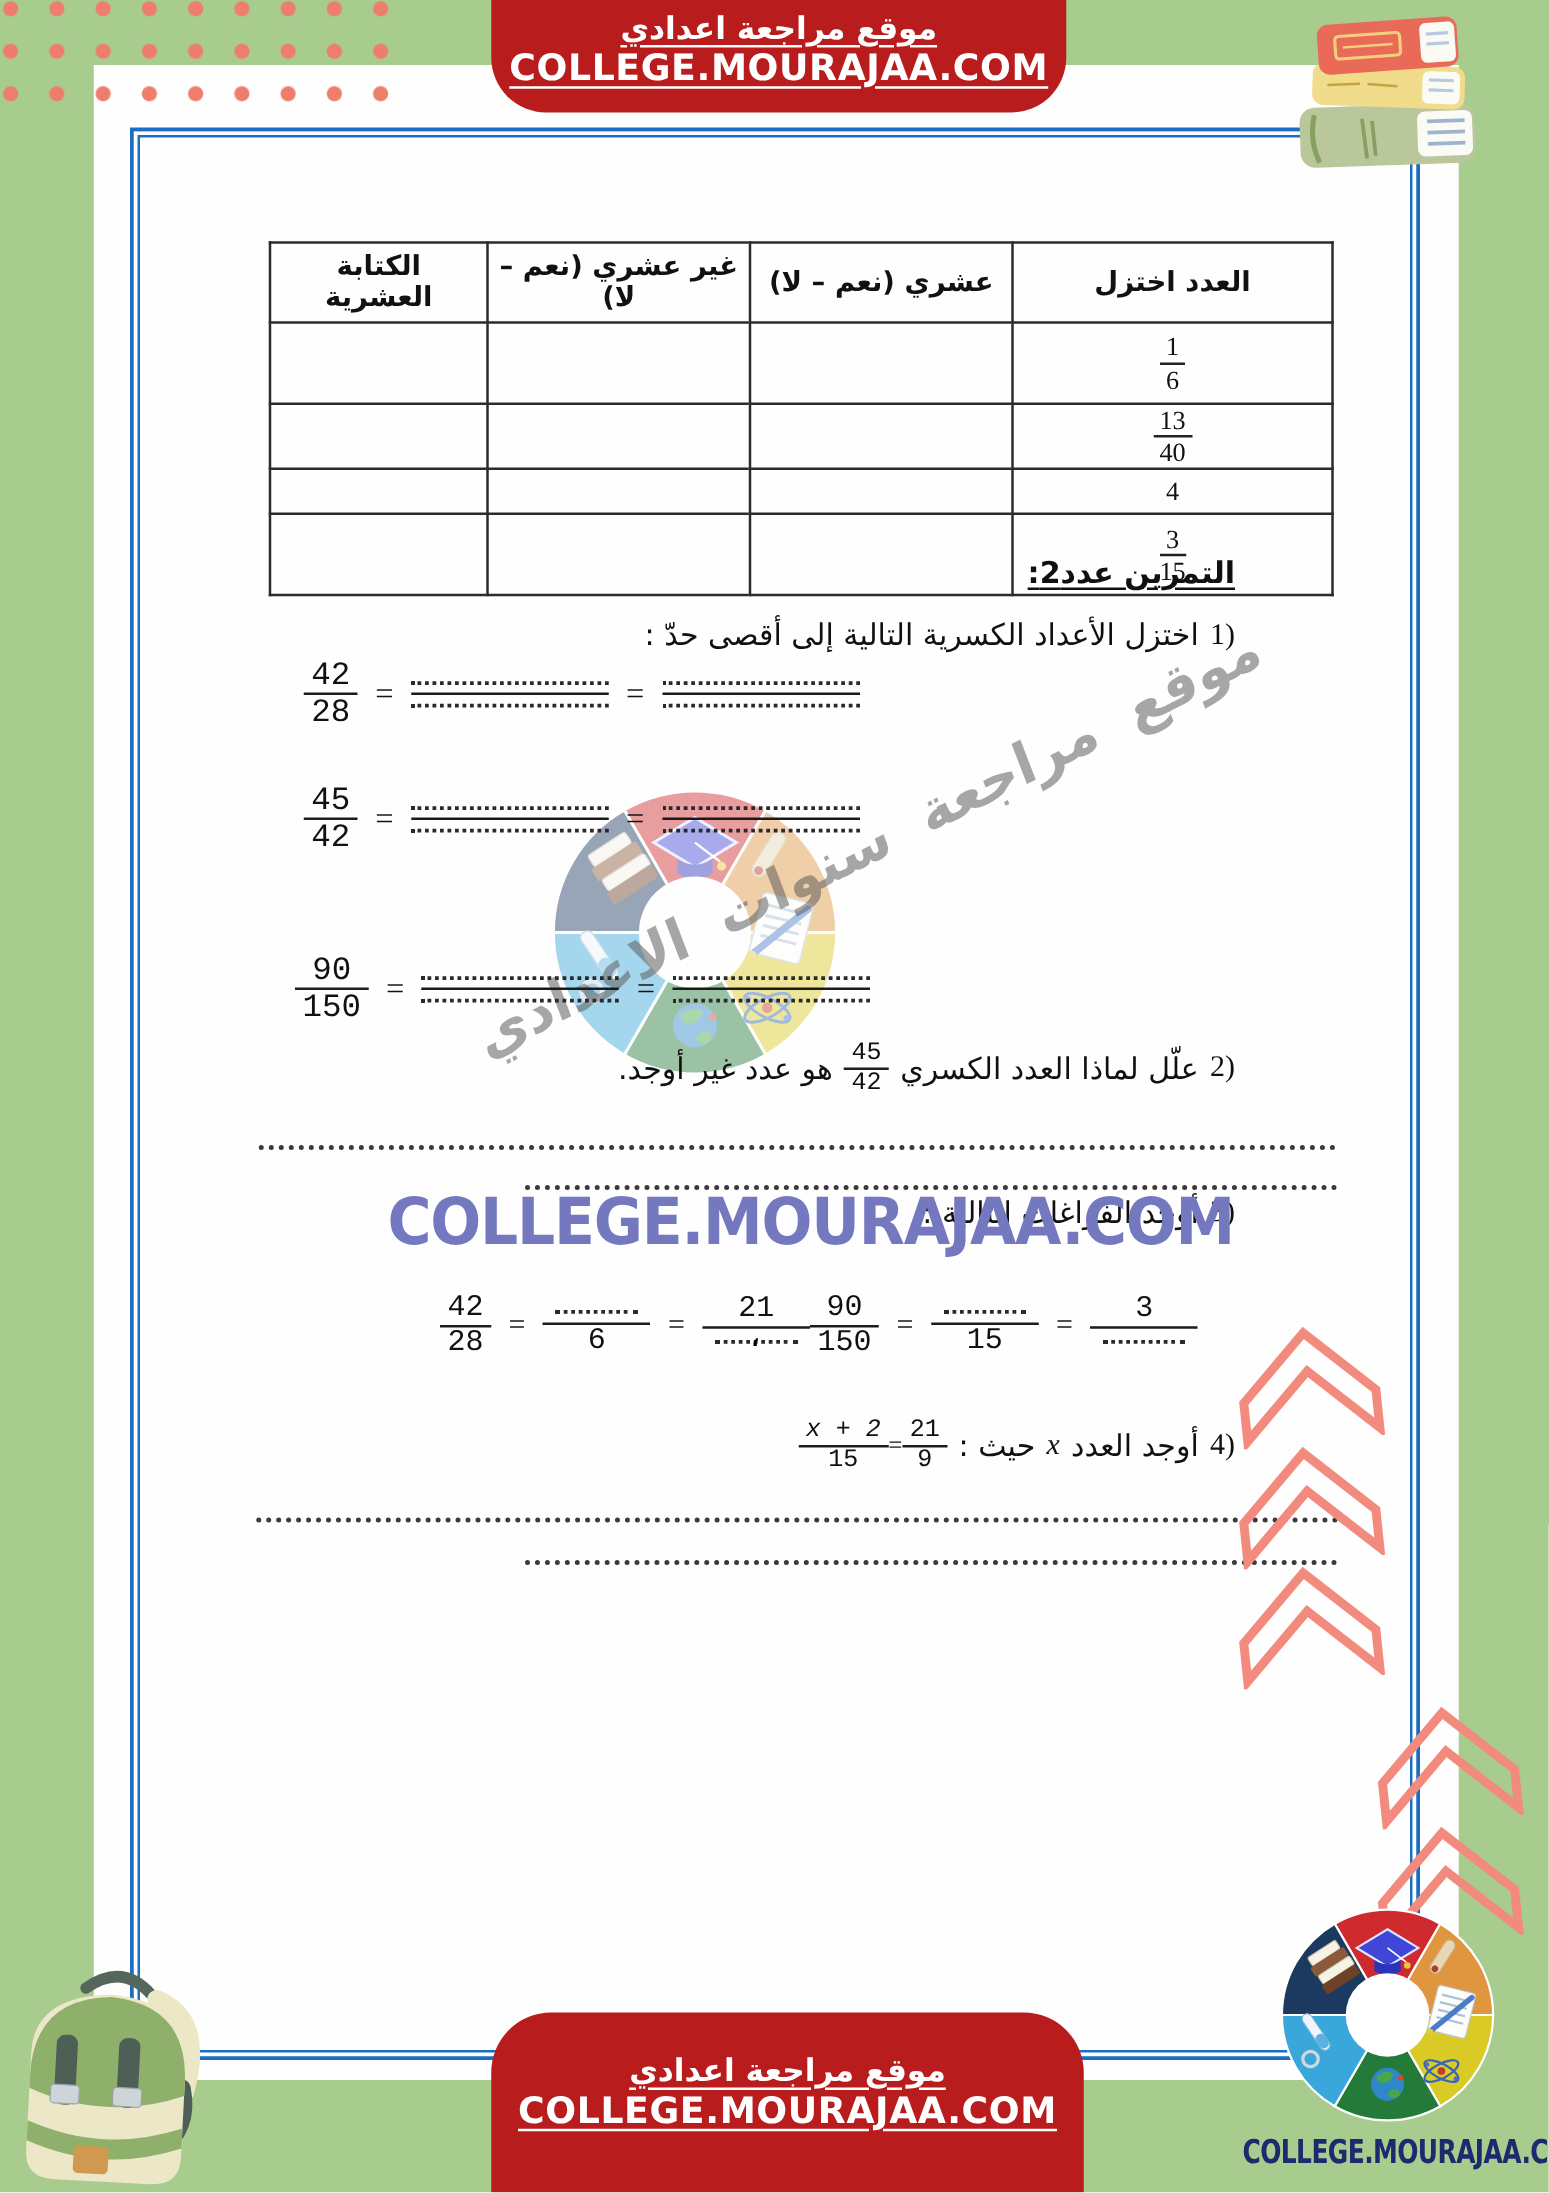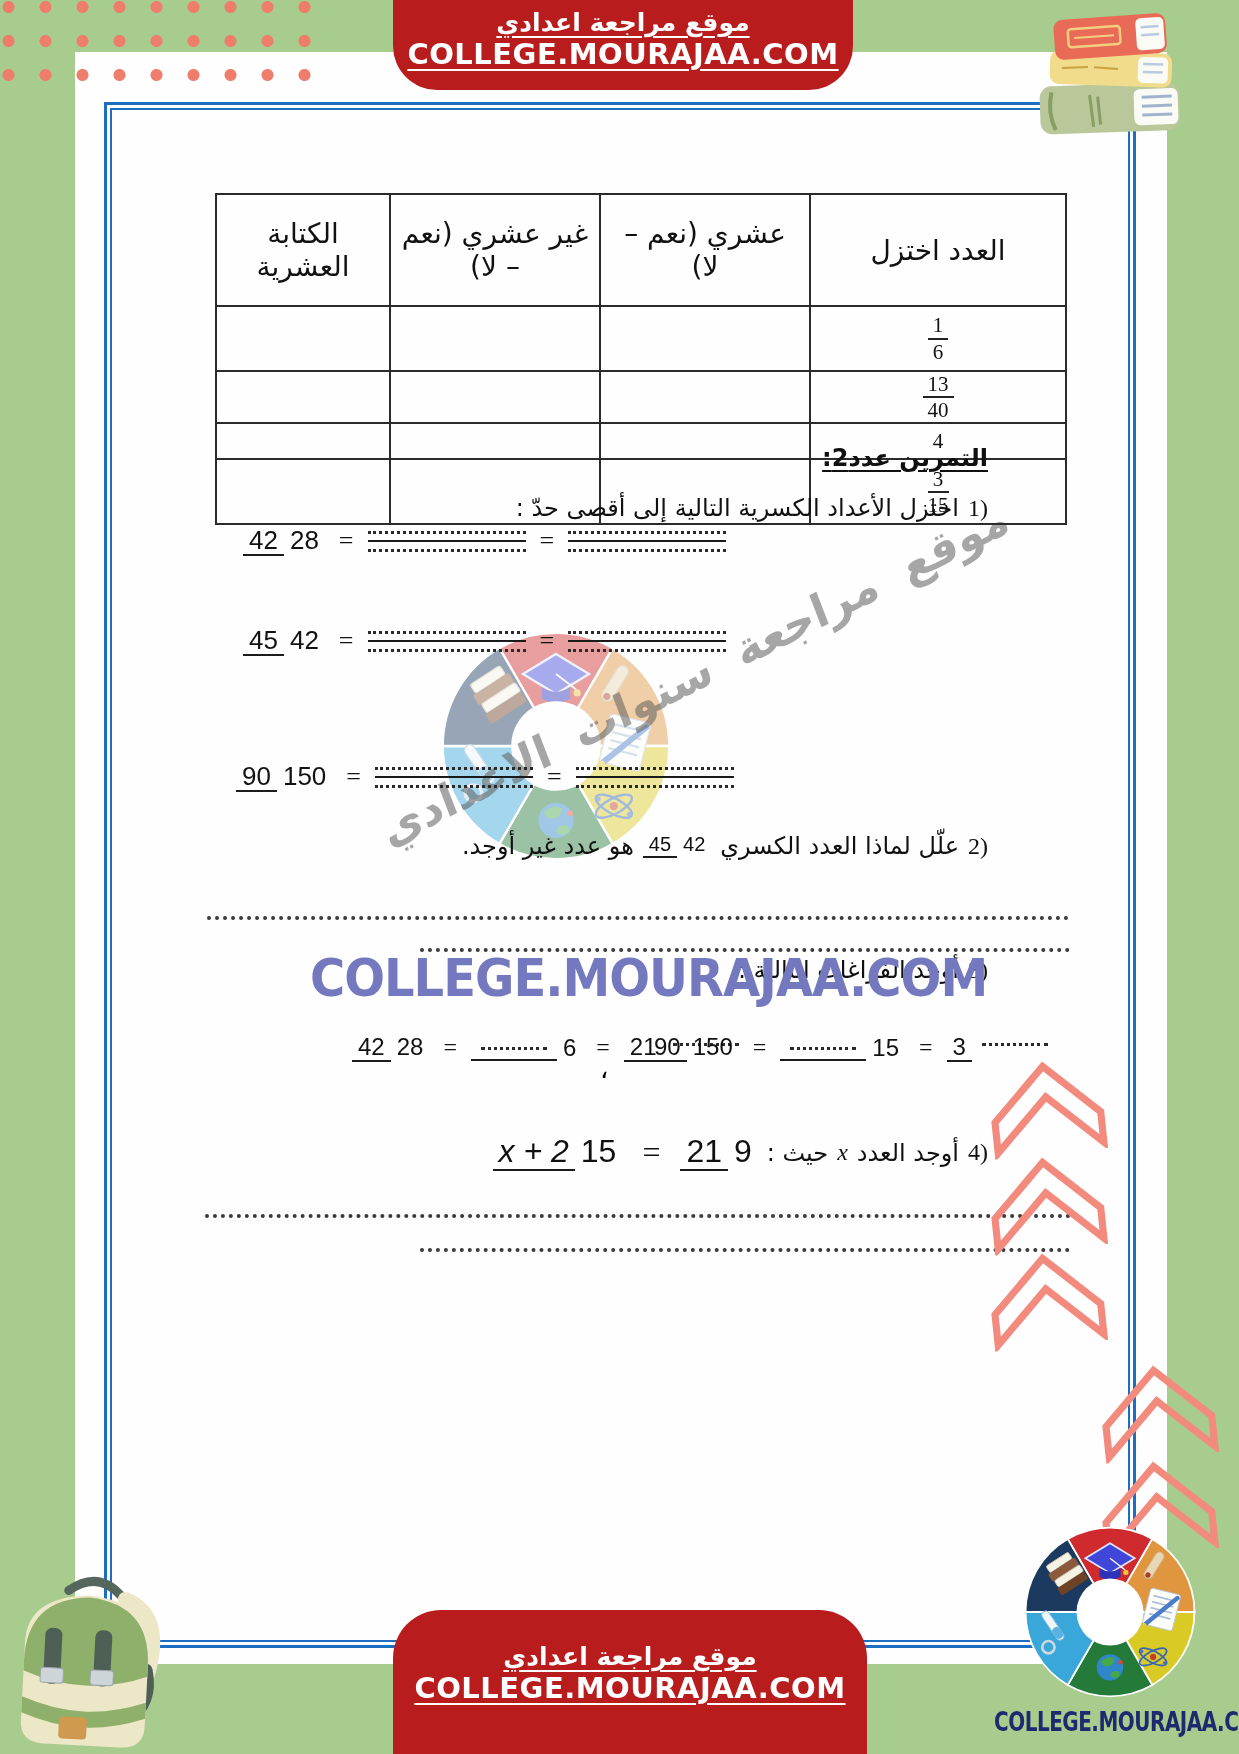--- a/index.html
+++ b/index.html
@@ -15,42 +15,42 @@
     background-size:37px 34px}
   
   .tab{background:#b91c1c;z-index:6;text-align:center;color:#fff}
   .tab-top{left:393px;top:0;width:460px;height:90px;border-radius:0 0 44px 44px;padding-top:8px;box-sizing:border-box}
   .tab-bottom{left:393px;top:1610px;width:474px;height:144px;border-radius:48px 48px 0 0;padding-top:32px;box-sizing:border-box}
   .banner-ar{font-size:25px;font-weight:bold;text-decoration:underline;text-underline-offset:5px;direction:rtl}
   .banner-url{font-size:29px;font-weight:bold;text-decoration:underline;text-underline-offset:5px;letter-spacing:.5px}
   
   .wtable{left:215px;top:193px;border-collapse:collapse;direction:rtl;z-index:3;color:#111}
   .wtable th,.wtable td{border:2px solid #2b2b2b;text-align:center;vertical-align:middle;padding:0}
-  .wtable th{font-size:28px;font-weight:normal;padding:22px 6px}
+  .wtable th{font-size:22px;font-weight:bold;padding:6px 6px}
   .tfrac{display:inline-flex;flex-direction:column;text-align:center;font-family:"Liberation Serif",serif;font-size:21px;line-height:1.15;direction:ltr}
   .tfrac .tn{border-bottom:2px solid #222;padding:0 5px}
   .wholecell{font-family:"Liberation Serif",serif;font-size:21px}
   
   .rline{position:absolute;display:flex;direction:rtl;align-items:center;gap:9px;font-size:24px;color:#101010;z-index:3;white-space:nowrap}
   .qnum{direction:ltr;font-family:"Liberation Serif",serif}
   .ex-title{font-weight:bold;text-decoration:underline;text-underline-offset:4px}
   
   .fracline{position:absolute;display:flex;align-items:center;gap:14px;z-index:3;font-family:"Liberation Serif",serif;font-size:26px;color:#111}
-  .frac{display:inline-flex;flex-direction:row;text-align:center;font-family:Liberation Sans, sans-serif;line-height:1.08}
+  .frac{display:inline-flex;flex-direction:column;text-align:center;font-family:Liberation Mono, monospace;line-height:1.08}
   .frac .fn{border-bottom:2px solid #1c1c1c;padding:0 6px}
   .frac .fd{padding:0 6px}
   .frac.small{font-size:20px}
   .eqs{font-family:"Liberation Serif",serif}
   .bfr{display:flex;flex-direction:column;width:158px}
   .bfr i{display:block;height:0;border-top:3.5px dotted #2a2a2a}
   .bfr b{display:block;height:0;border-top:2px solid #1a1a1a;margin:6px 0 7px}
   .dslot{display:block;width:66px;height:0;border-top:3.5px dotted #2a2a2a;margin:12px 4px 7px}
   .fd .dslot{margin:9px 4px 12px}
   .it{font-style:italic}
-  .matheq{display:flex;direction:ltr;align-items:flex-end;gap:20px;font-family:"Liberation Serif",serif;font-size:32px}
+  .matheq{display:flex;direction:ltr;align-items:center;gap:0;font-family:"Liberation Serif",serif;font-size:20px}
   
   .dotline{position:absolute;height:0;border-top:4px dotted #3a3a3a;z-index:3}
   
   .wm-wheel{left:438px;top:628px;opacity:.45;z-index:2}
   .wm-diag{left:420px;top:630px;width:620px;z-index:2;direction:rtl;text-align:center;
     font-size:45px;font-weight:bold;color:#606060;opacity:.55;transform:rotate(-27deg) skewX(-6deg);letter-spacing:2px;word-spacing:14px;white-space:nowrap}
   .wm-url{left:310px;top:950px;z-index:4;font-size:48px;font-weight:bold;color:#7478bf;letter-spacing:-1px;transform:scaleY(1.08);white-space:nowrap}
   
   .chev{position:absolute;z-index:6;transform:rotate(-6deg)}
   

